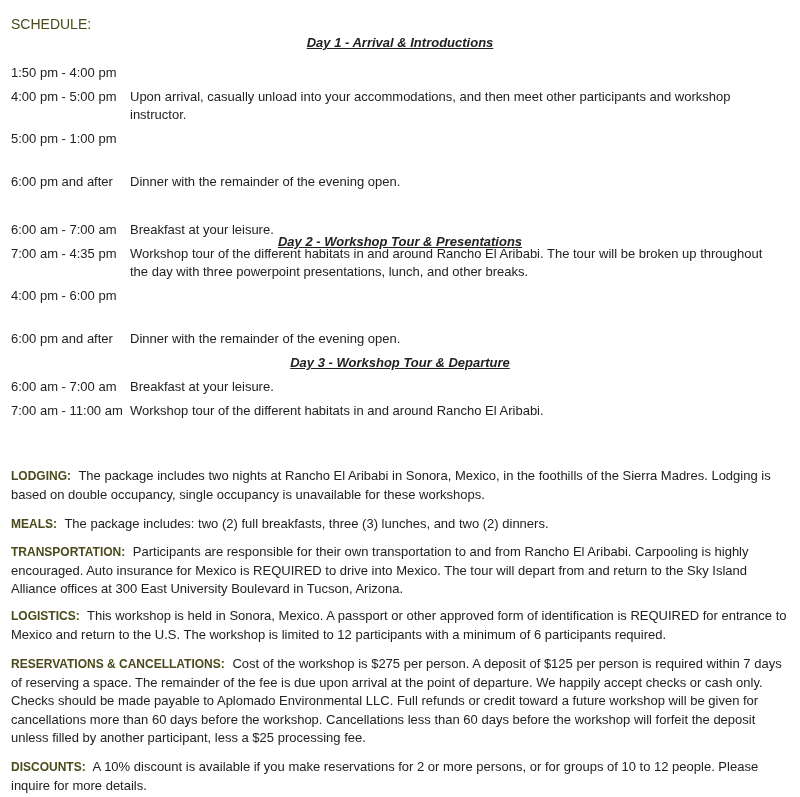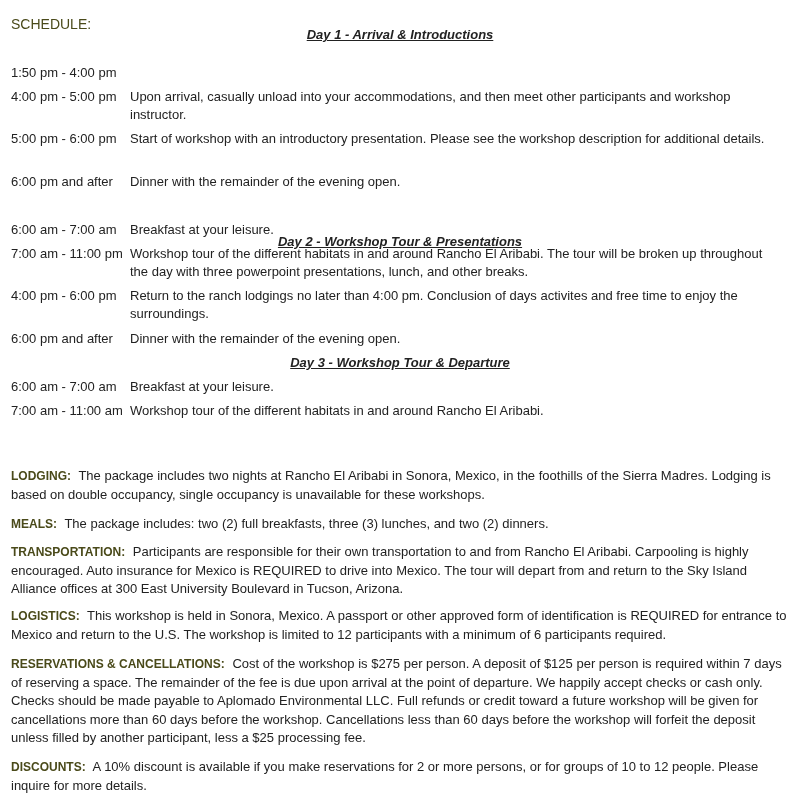--- a/index.html
+++ b/index.html
@@ -22,49 +22,47 @@
     .row .time { position: absolute; left: 0; top: 0; white-space: nowrap; }
     .row .desc { margin-left: 119px; }
     .para { position: absolute; left: 11px; width: 780px; line-height: 18.5px; }
     .para .label { font-weight: bold; color: #4a4a1a; font-size: 12px; margin-right: 4px; }
   </style>
 </head>
 <body>
 
 <div id="schedule-title" class="heading">SCHEDULE:</div>
 
-<div class="day-title" style="top:27px;">Day 1 - Arrival &amp; Introductions</div>
+<div class="day-title" style="top:35px;">Day 1 - Arrival &amp; Introductions</div>
 <div class="row" style="top:64px;">
   <span class="time">1:50 pm - 4:00 pm</span>
 </div>
 <div class="row" style="top:88px;">
   <span class="time">4:00 pm - 5:00 pm</span>
   <div class="desc" style="width:640px;">Upon arrival, casually unload into your accommodations, and then meet other participants and workshop instructor.</div>
 </div>
 <div class="row" style="top:130px;">
-  <span class="time">5:00 pm - 6:00 pm</span>
-  <div class="desc" style="width:640px;">Start of workshop with an introductory presentation.  Please see the workshop description for additional details.</div>
+  <span class="time">5:00 pm - 1:00 pm</span>
 </div>
 <div class="row" style="top:173px;">
   <span class="time">6:00 pm and after</span>
   <div class="desc">Dinner with the remainder of the evening open.</div>
 </div>
 
 <div class="day-title" style="top:198px;margin-top:36px;">Day 2 - Workshop Tour &amp; Presentations</div>
 <div class="row" style="top:221px;">
   <span class="time">6:00 am - 7:00 am</span>
   <div class="desc">Breakfast at your leisure.</div>
 </div>
 <div class="row" style="top:245px;">
-  <span class="time">7:00 am - 11:00 pm</span>
+  <span class="time">7:00 am - 4:35 pm</span>
   <div class="desc" style="width:640px;">Workshop tour of the different habitats in and around Rancho El Aribabi.  The tour will be broken up throughout the day with three powerpoint presentations, lunch, and other breaks.</div>
 </div>
 <div class="row" style="top:287px;">
   <span class="time">4:00 pm - 6:00 pm</span>
-  <div class="desc" style="width:662px;">Return to the ranch lodgings no later than 4:00 pm.  Conclusion of days activites and free time to enjoy the surroundings.</div>
 </div>
 <div class="row" style="top:330px;">
   <span class="time">6:00 pm and after</span>
   <div class="desc">Dinner with the remainder of the evening open.</div>
 </div>
 
 <div class="day-title" style="top:355px;">Day 3 - Workshop Tour &amp; Departure</div>
 <div class="row" style="top:378px;">
   <span class="time">6:00 am - 7:00 am</span>
   <div class="desc">Breakfast at your leisure.</div>

